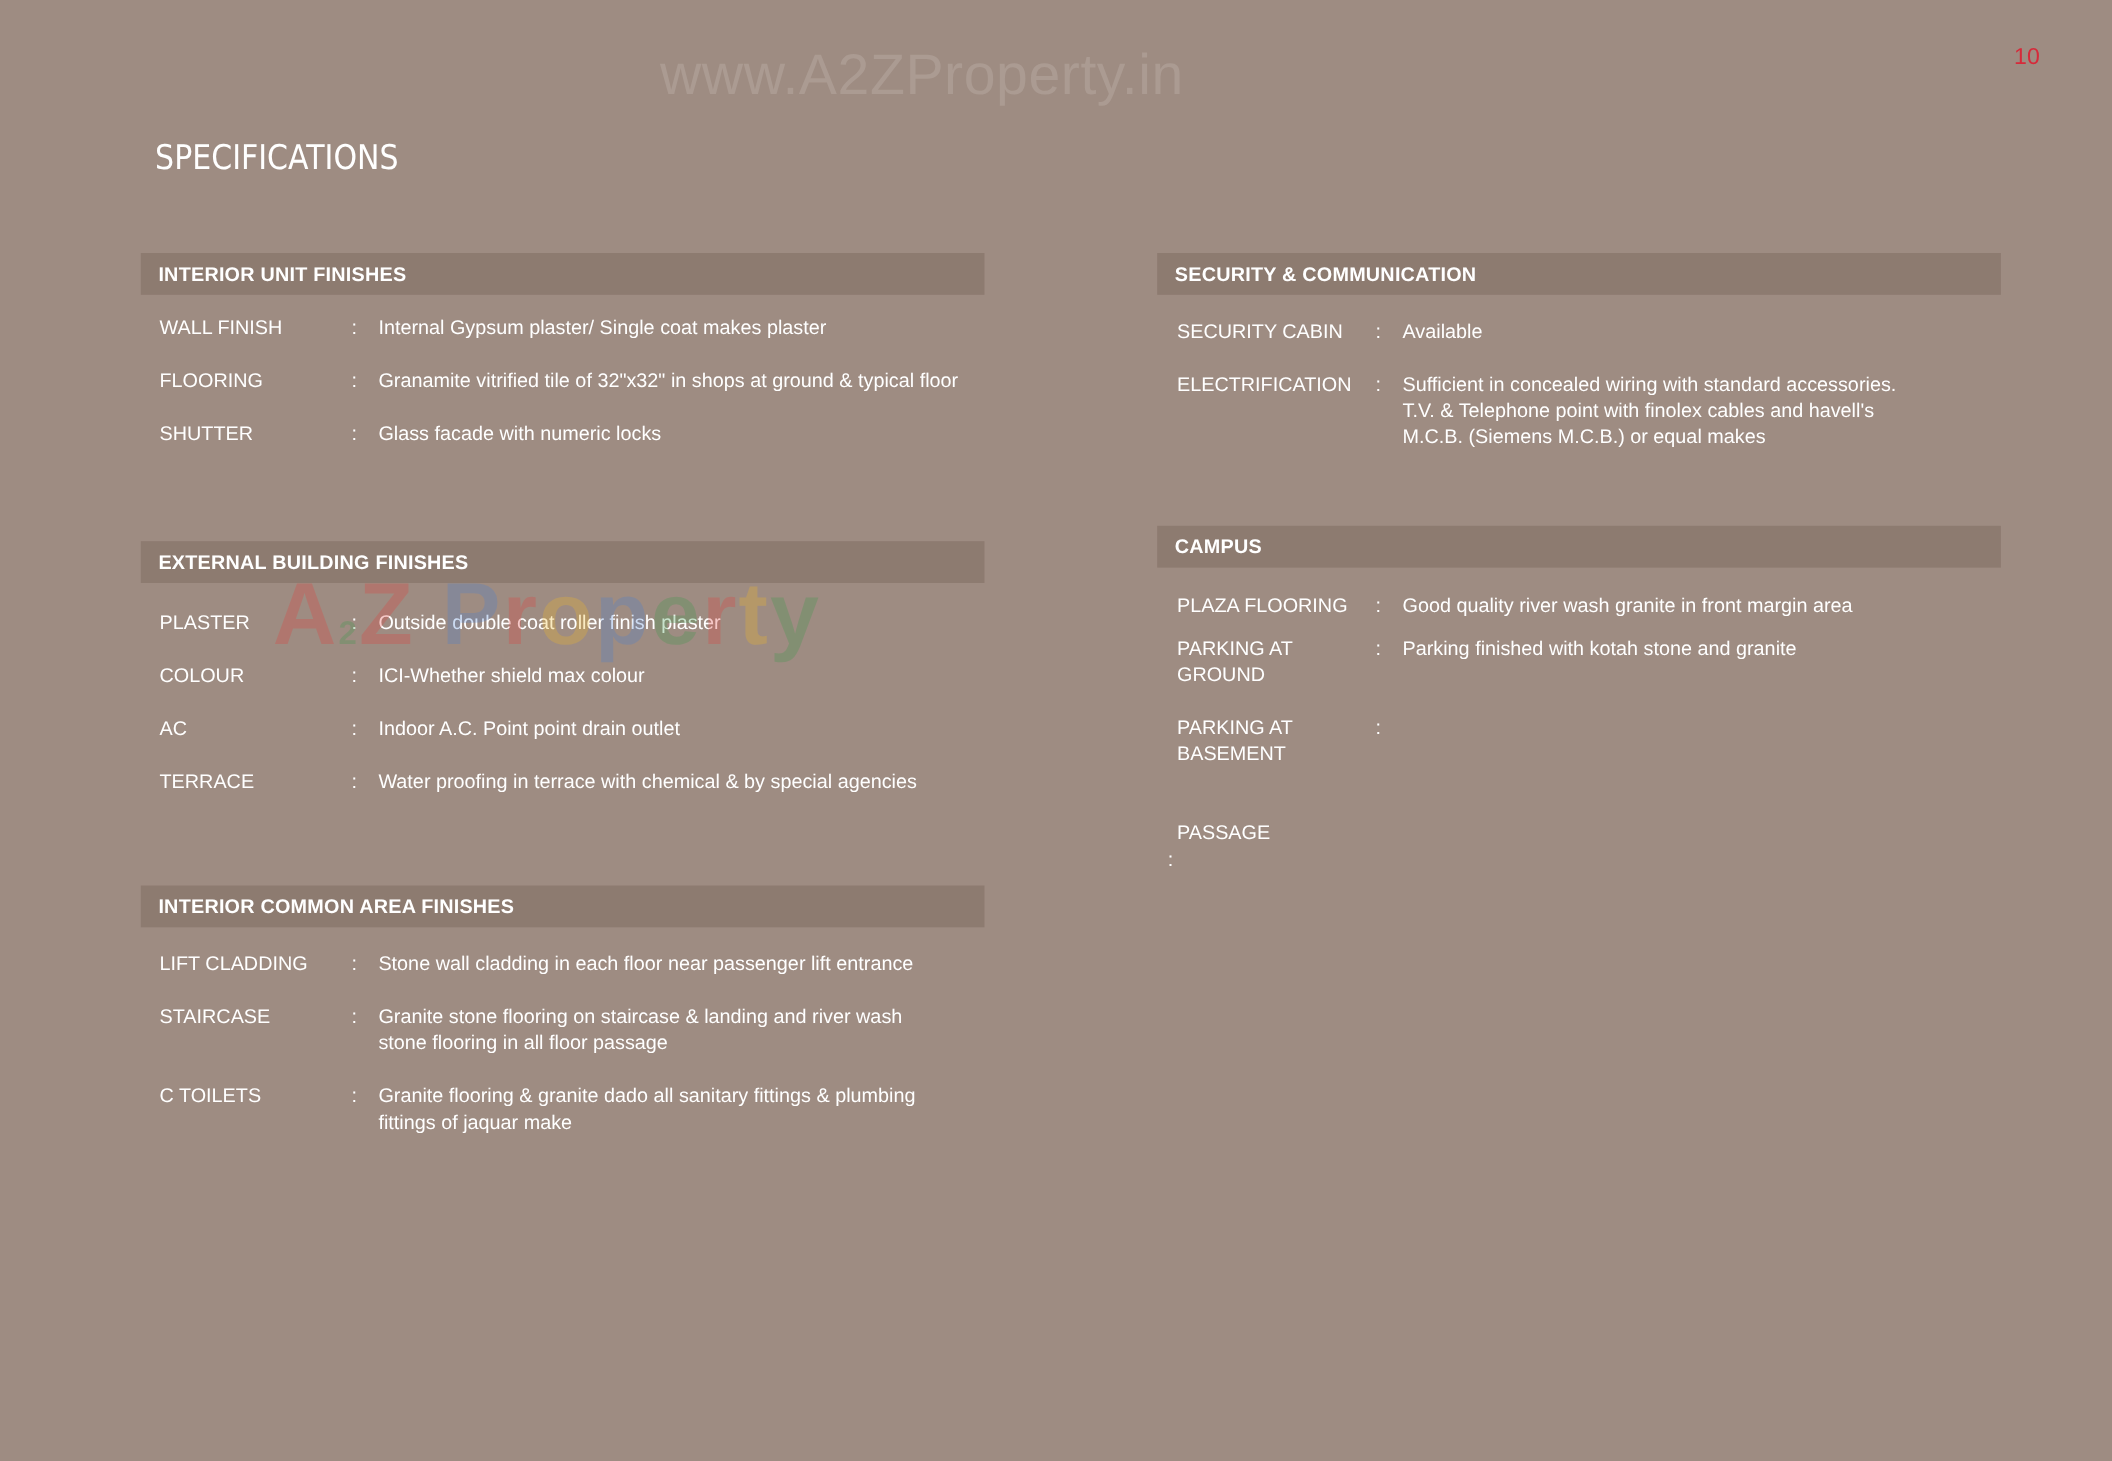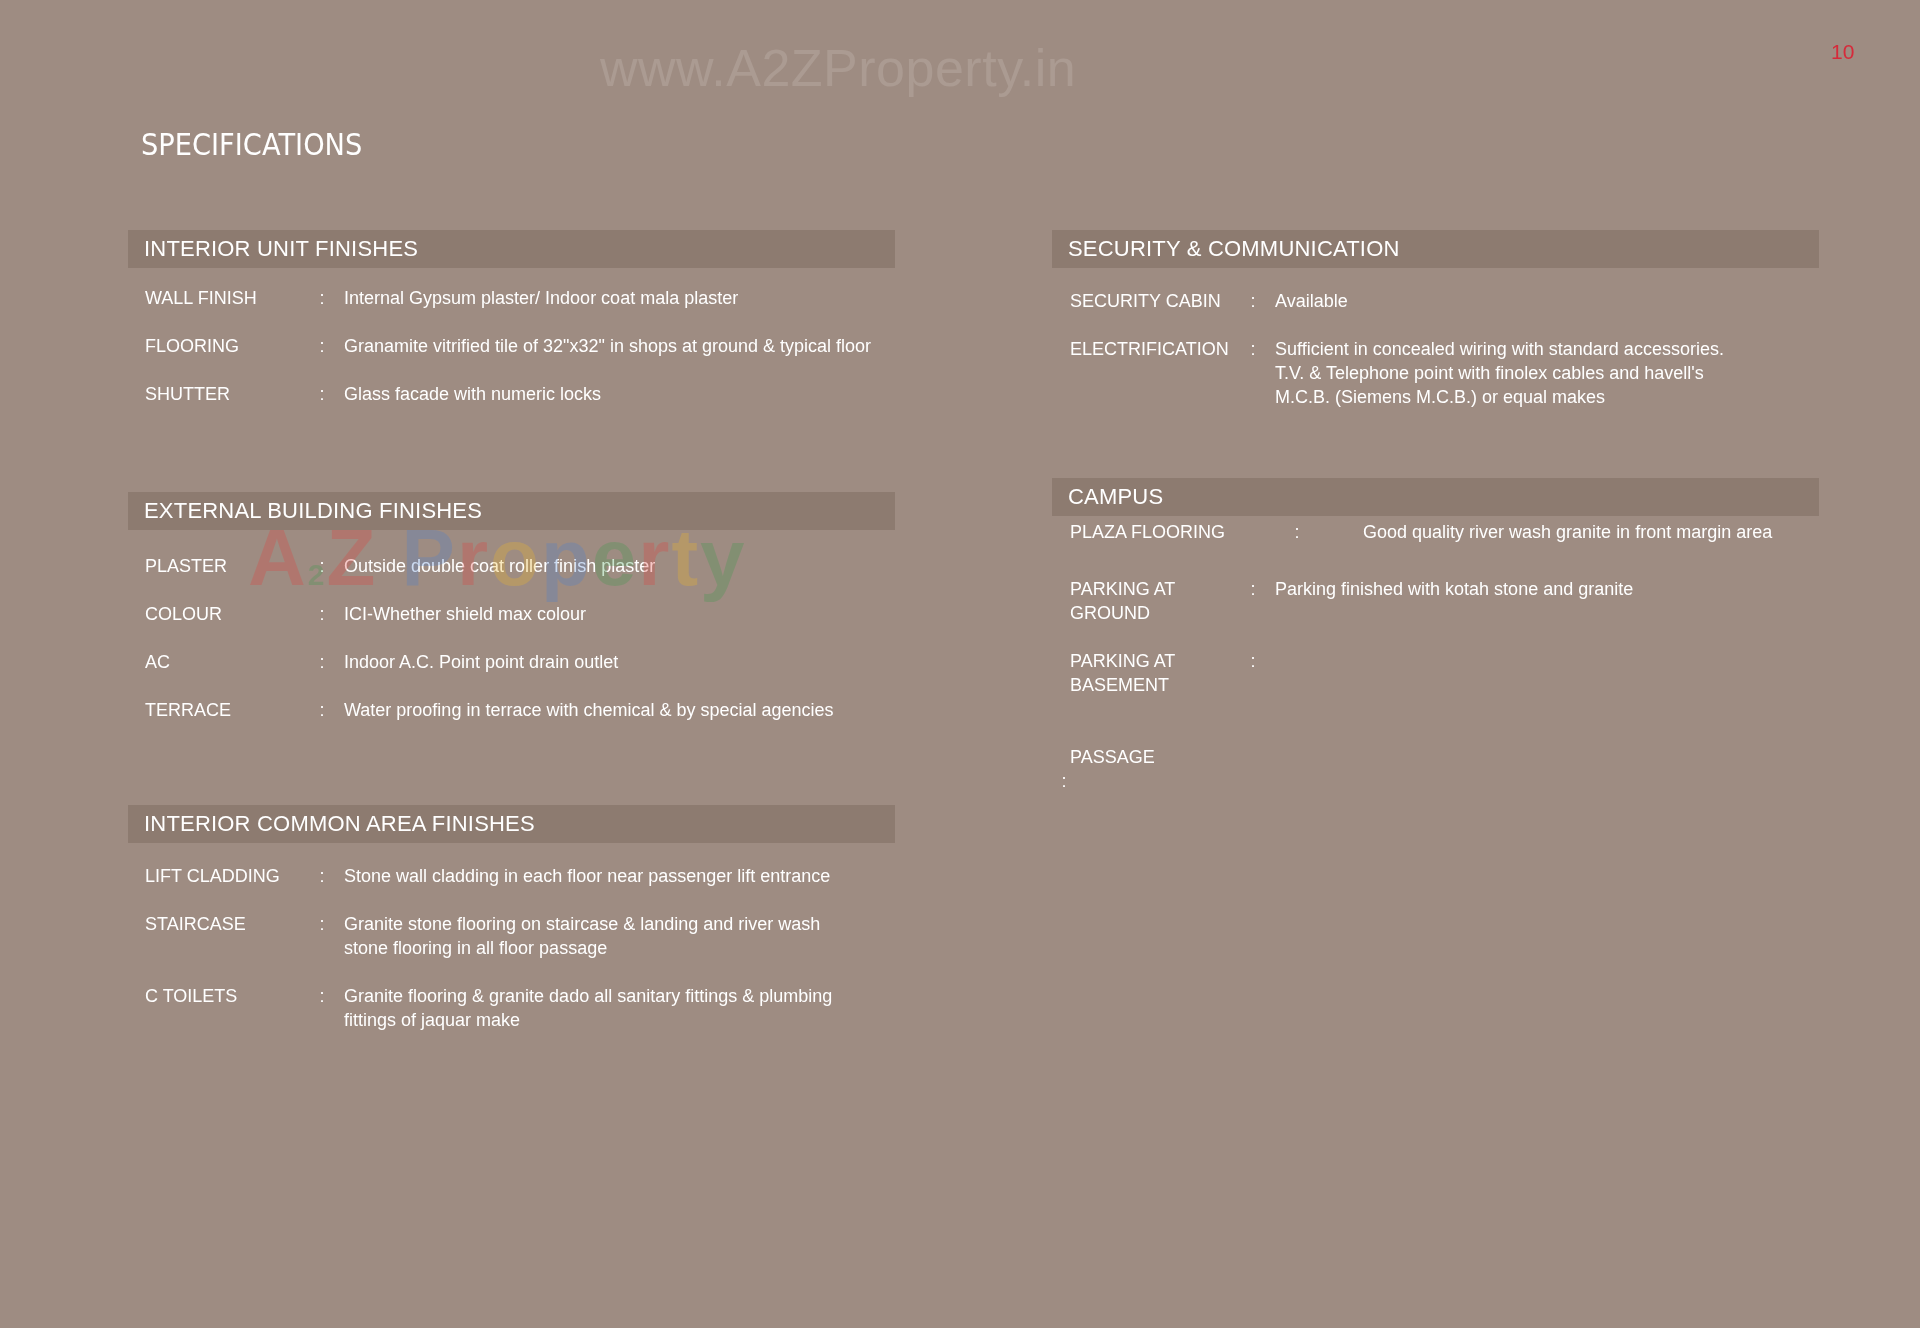--- a/index.html
+++ b/index.html
@@ -50,22 +50,22 @@
     }
     .section-header {
       height: 38px;
       background: #8d7b70;
       display: flex;
       align-items: center;
       padding-left: 16px;
       box-sizing: border-box;
     }
     .section-header span {
-      font-size: 22px;
-      font-weight: normal;
+      font-size: 18px;
+      font-weight: bold;
       color: #ffffff;
       letter-spacing: 0.2px;
     }
     .spec-row {
       position: absolute;
       left: 0;
       display: flex;
       font-size: 18px;
       line-height: 24px;
       color: #ffffff;
@@ -116,21 +116,21 @@
 <div class="page-number">10</div>
 <div class="page-title">SPECIFICATIONS</div>
 
 <div class="section left" style="left:128px; top:230px; height:200px;">
   <div class="section-header">
     <span>INTERIOR UNIT FINISHES</span>
   </div>
   <div class="spec-row" style="top:56px;">
     <div class="spec-label">WALL FINISH</div>
     <div class="spec-colon">:</div>
-    <div class="spec-value">Internal Gypsum plaster/ Indoor coat mala plaster</div>
+    <div class="spec-value">Internal Gypsum plaster/ Single coat makes plaster</div>
   </div>
   <div class="spec-row" style="top:104px;">
     <div class="spec-label">FLOORING</div>
     <div class="spec-colon">:</div>
     <div class="spec-value" style="white-space:nowrap;">Granamite vitrified tile of 32"x32" in shops at ground &amp; typical floor</div>
   </div>
   <div class="spec-row" style="top:152px;">
     <div class="spec-label">SHUTTER</div>
     <div class="spec-colon">:</div>
     <div class="spec-value">Glass facade with numeric locks</div>
@@ -201,21 +201,21 @@
     <div class="spec-value">Sufficient in concealed wiring with standard accessories.
 T.V. &amp; Telephone point with finolex cables and havell's
 M.C.B. (Siemens M.C.B.) or equal makes</div>
   </div>
 </div>
 
 <div class="section right" style="left:1052px; top:478px; height:340px;">
   <div class="section-header">
     <span>CAMPUS</span>
   </div>
-  <div class="spec-row" style="top:42px;gap:44px;">
+  <div class="spec-row" style="top:60px;">
     <div class="spec-label">PLAZA FLOORING</div>
     <div class="spec-colon">:</div>
     <div class="spec-value">Good quality river wash granite in front margin area</div>
   </div>
   <div class="spec-row" style="top:99px;">
     <div class="spec-label" style="white-space:pre-line;">PARKING AT
 GROUND</div>
     <div class="spec-colon">:</div>
     <div class="spec-value">Parking finished with kotah stone and granite</div>
   </div>

